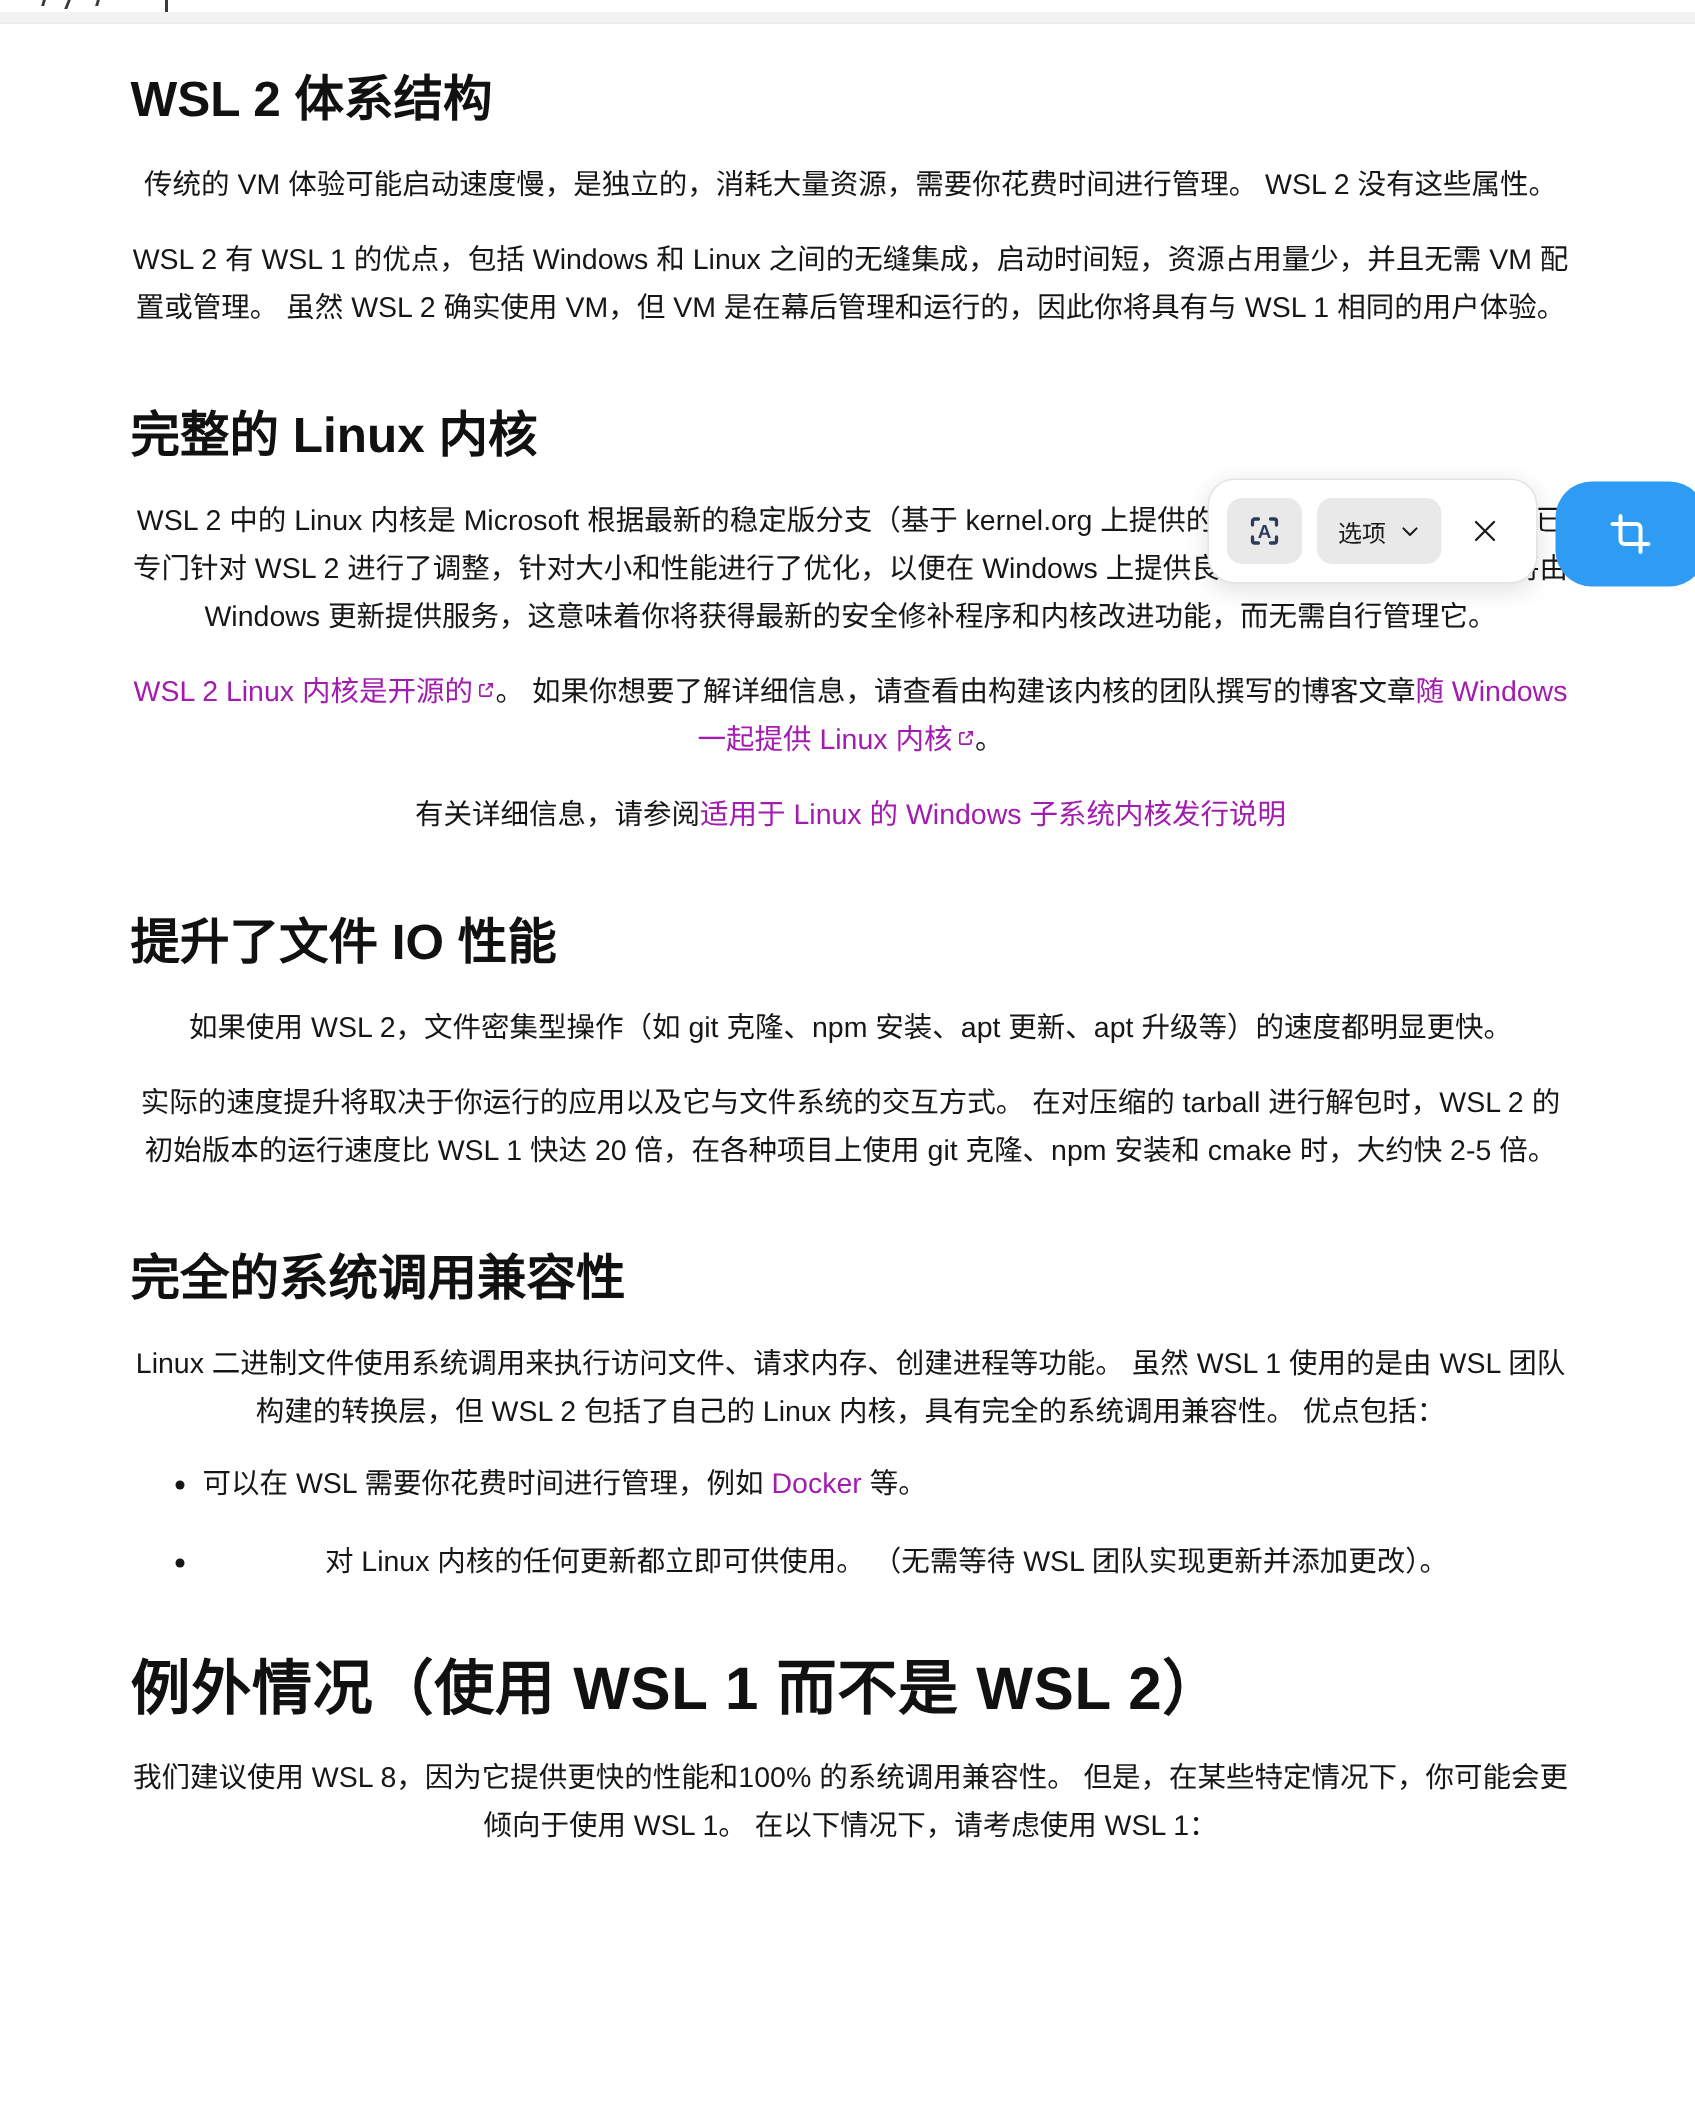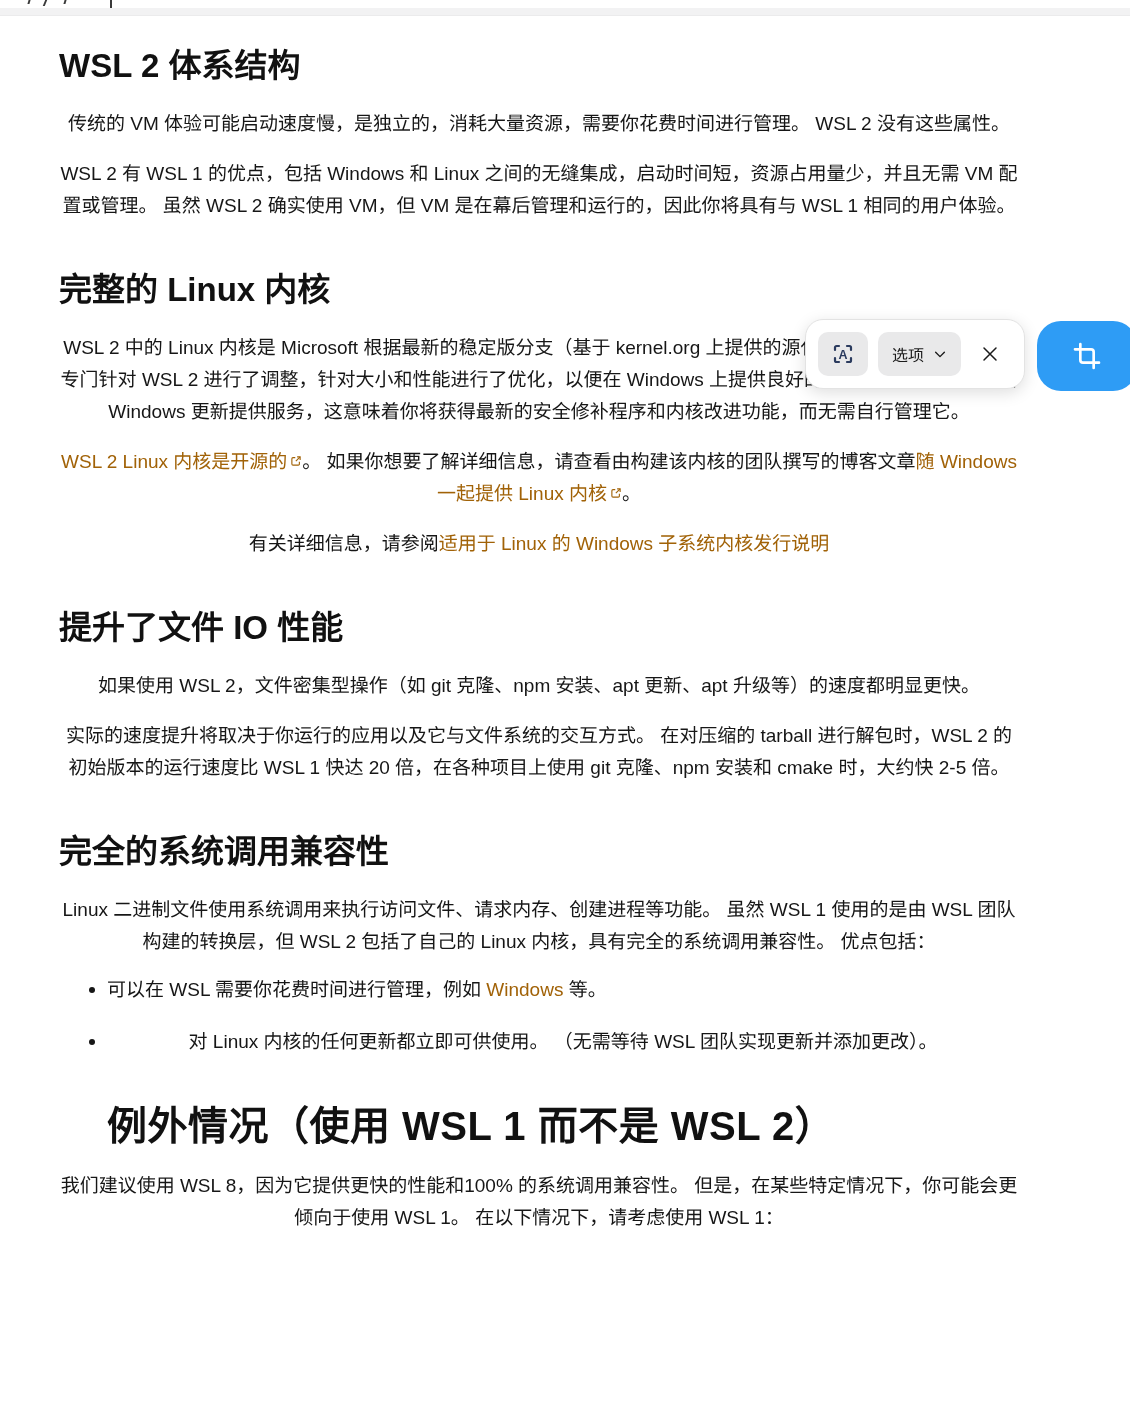--- a/index.html
+++ b/index.html
@@ -11,32 +11,32 @@
   }
   
   .top-chrome{height:15px;position:relative;}
   .top-band{position:absolute;top:8px;left:0;right:0;height:7px;background:#f2f2f3;border-bottom:1px solid #ebebec;}
   .frag{position:absolute;background:#3a3a3a;top:0;}
   .frag-1{left:28px;width:2px;height:4px;transform:skewX(-16deg);}
   .frag-2{left:44px;width:2px;height:6px;transform:skewX(-22deg);}
   .frag-3{left:64px;width:2px;height:4px;transform:skewX(-16deg);}
   .frag-4{left:110px;width:2px;height:8px;}
   
-  .content{width:960px;padding-left:59px;}
+  .content{width:960px;padding-left:87px;}
   h2,h3{color:#111111;font-weight:700;margin:0;}
   h3.sec{font-size:33px;line-height:48px;margin-top:44px;}
   h3.sec.first{margin-top:27px;}
-  h2.sec{font-size:40px;line-height:56px;margin-top:40px;letter-spacing:.5px;margin-left:48px;}
+  h2.sec{font-size:40px;line-height:56px;margin-top:40px;letter-spacing:.5px;}
   p.doc{font-size:19px;line-height:32px;margin:18px 0 0;text-align:center;}
   p.doc.tail{margin-top:16px;}
   ul.doc-list{margin:16px 0 0;padding:0 0 0 48px;list-style:none;}
   ul.doc-list li{font-size:19px;line-height:32px;position:relative;}
   ul.doc-list li + li{margin-top:20px;text-align:center;}
   ul.doc-list li::before{content:"";position:absolute;left:-18px;top:13px;width:6px;height:6px;border-radius:50%;background:#161616;}
-  .doc-link{color:#a16207;text-decoration:none;cursor:pointer;}
+  .doc-link{color:#a21caf;text-decoration:none;cursor:pointer;}
   .ext-icon{width:12px;height:12px;margin-left:3px;vertical-align:1px;}
   
   .snip-toolbar{
     position:absolute;left:805px;top:319px;width:220px;height:70px;box-sizing:border-box;
     background:#ffffff;border:1px solid #e3e3e3;border-radius:18px;
     box-shadow:0 4px 16px rgba(0,0,0,.13);
     display:flex;align-items:center;padding:0 12px;gap:10px;z-index:5;
   }
   .snip-btn{
     border:none;background:#e9e9ea;border-radius:10px;height:44px;
@@ -85,21 +85,21 @@
         </svg></a><span>。</span></p>
   <p class="doc"><span>有关详细信息，请参阅</span><a href="#" class="doc-link">适用于 Linux 的 Windows 子系统内核发行说明</a></p>
 
   <h3 class="sec">提升了文件 IO 性能</h3>
   <p class="doc">如果使用 WSL 2，文件密集型操作（如 git 克隆、npm 安装、apt 更新、apt 升级等）的速度都明显更快。</p>
   <p class="doc">实际的速度提升将取决于你运行的应用以及它与文件系统的交互方式。 在对压缩的 tarball 进行解包时，WSL 2 的初始版本的运行速度比 WSL 1 快达 20 倍，在各种项目上使用 git 克隆、npm 安装和 cmake 时，大约快 2-5 倍。</p>
 
   <h3 class="sec">完全的系统调用兼容性</h3>
   <p class="doc">Linux 二进制文件使用系统调用来执行访问文件、请求内存、创建进程等功能。 虽然 WSL 1 使用的是由 WSL 团队构建的转换层，但 WSL 2 包括了自己的 Linux 内核，具有完全的系统调用兼容性。 优点包括：</p>
   <ul class="doc-list">
-    <li><span>可以在 WSL 需要你花费时间进行管理，例如 </span><a href="#" class="doc-link">Windows</a><span> 等。</span></li>
+    <li><span>可以在 WSL 需要你花费时间进行管理，例如 </span><a href="#" class="doc-link">Docker</a><span> 等。</span></li>
     <li><span>对 Linux 内核的任何更新都立即可供使用。 （无需等待 WSL 团队实现更新并添加更改）。</span></li>
   </ul>
 
   <h2 class="sec">例外情况（使用 WSL 1 而不是 WSL 2）</h2>
   <p class="doc tail">我们建议使用 WSL 8，因为它提供更快的性能和100% 的系统调用兼容性。 但是，在某些特定情况下，你可能会更倾向于使用 WSL 1。 在以下情况下，请考虑使用 WSL 1：</p>
 </div>
 
 <div class="snip-toolbar">
   <button class="snip-btn ocr-btn">
     <svg width="24" height="24" viewBox="0 0 24 24">

